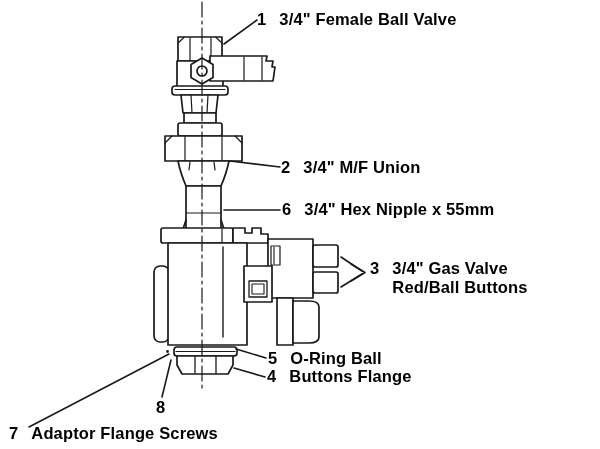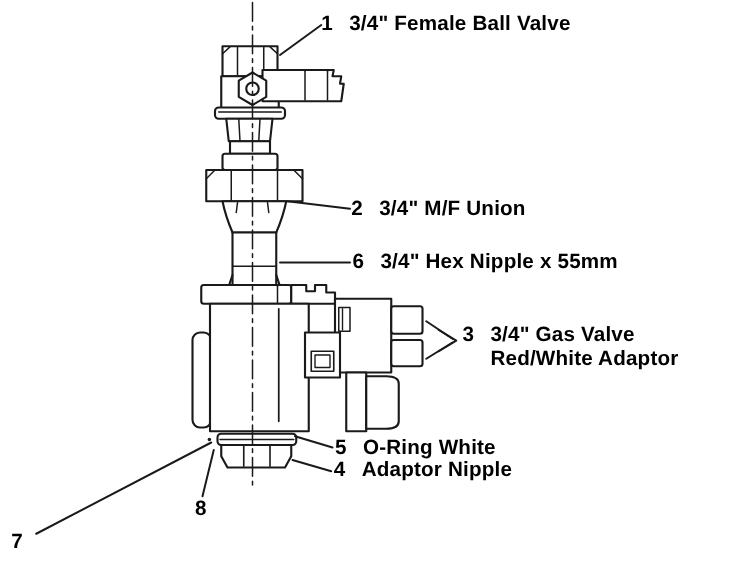--- a/index.html
+++ b/index.html
@@ -135,34 +135,35 @@
     <span class="lbl">3/4" M/F Union</span>
   </div>
 
   <div class="callout" style="left:282px;top:200px">
     <span class="num">6</span>
     <span class="lbl">3/4" Hex Nipple x 55mm</span>
   </div>
 
   <div class="callout" style="left:370px;top:259px">
     <span class="num">3</span>
-    <span class="lbl"><span>3/4" Gas Valve</span><br><span>Red/White Adaptor</span></span>
+    <span class="lbl"><span>3/4" Gas Valve</span><br><span>Red/Ball Buttons</span></span>
   </div>
 
   <div class="callout" style="left:268px;top:349px">
     <span class="num">5</span>
-    <span class="lbl">O-Ring White</span>
+    <span class="lbl">O-Ring Ball</span>
   </div>
 
   <div class="callout" style="left:267px;top:367px">
     <span class="num">4</span>
-    <span class="lbl">Adaptor Nipple</span>
+    <span class="lbl">Buttons Flange</span>
   </div>
 
   <div class="callout" style="left:156px;top:398px">
     <span class="num">8</span>
   </div>
 
   <div class="callout" style="left:9px;top:424px">
     <span class="num">7</span>
+    <span class="lbl">Adaptor Flange Screws</span>
   </div>
 
 </div>
 
 </body></html>

